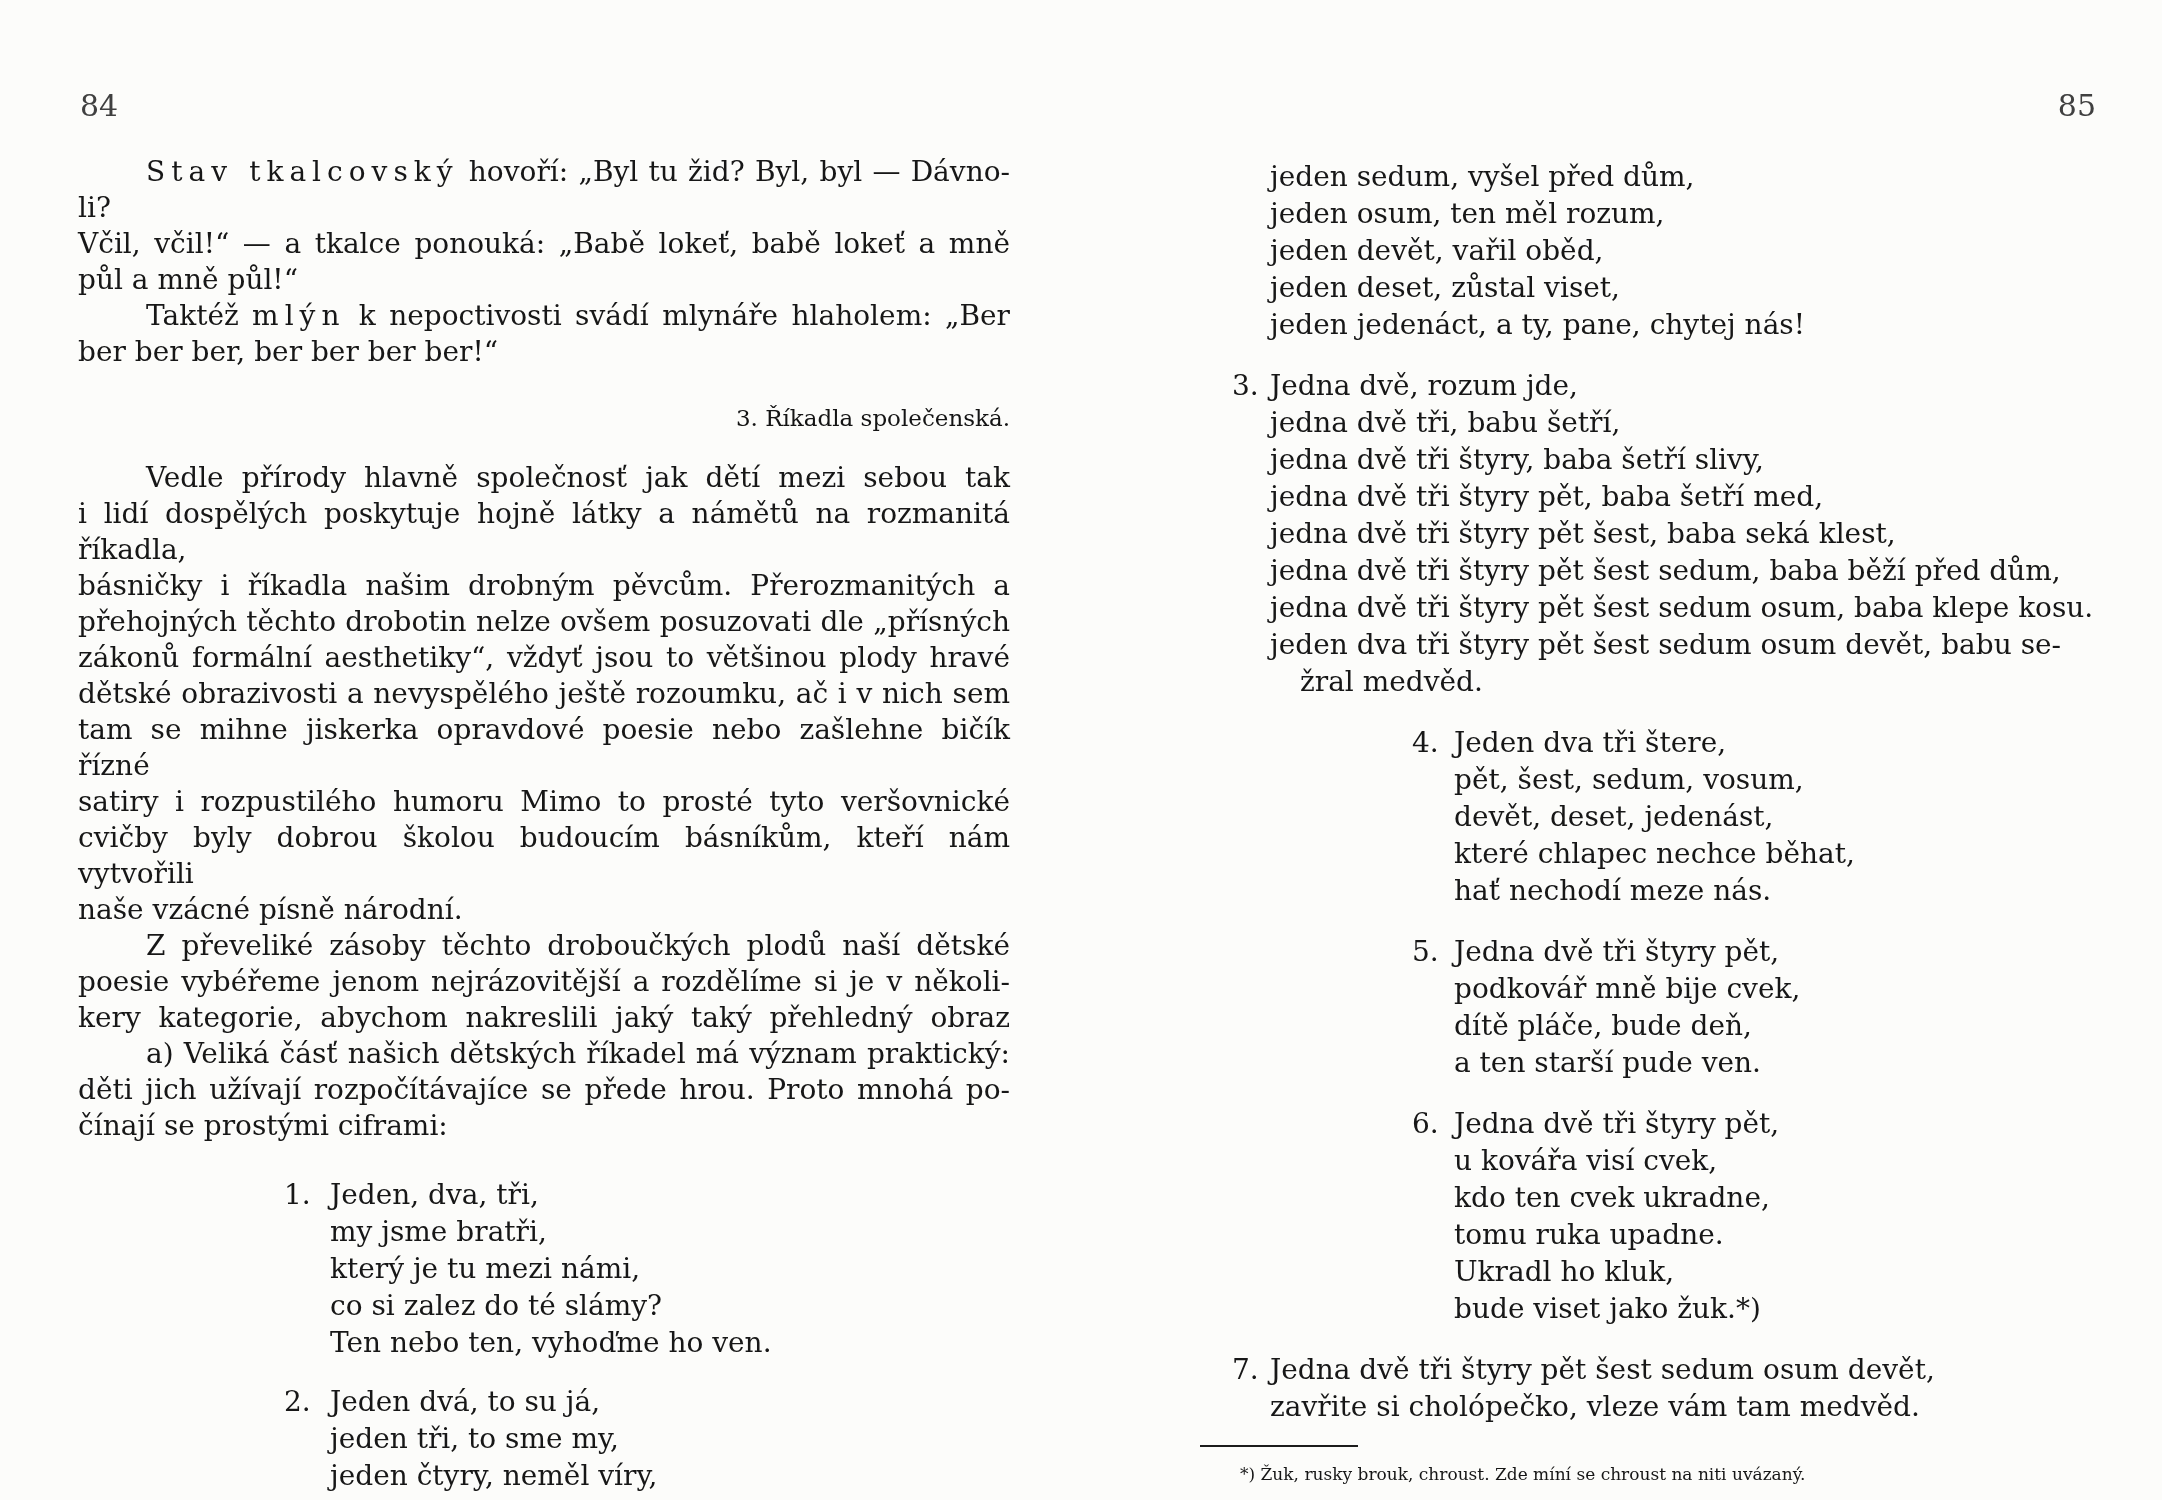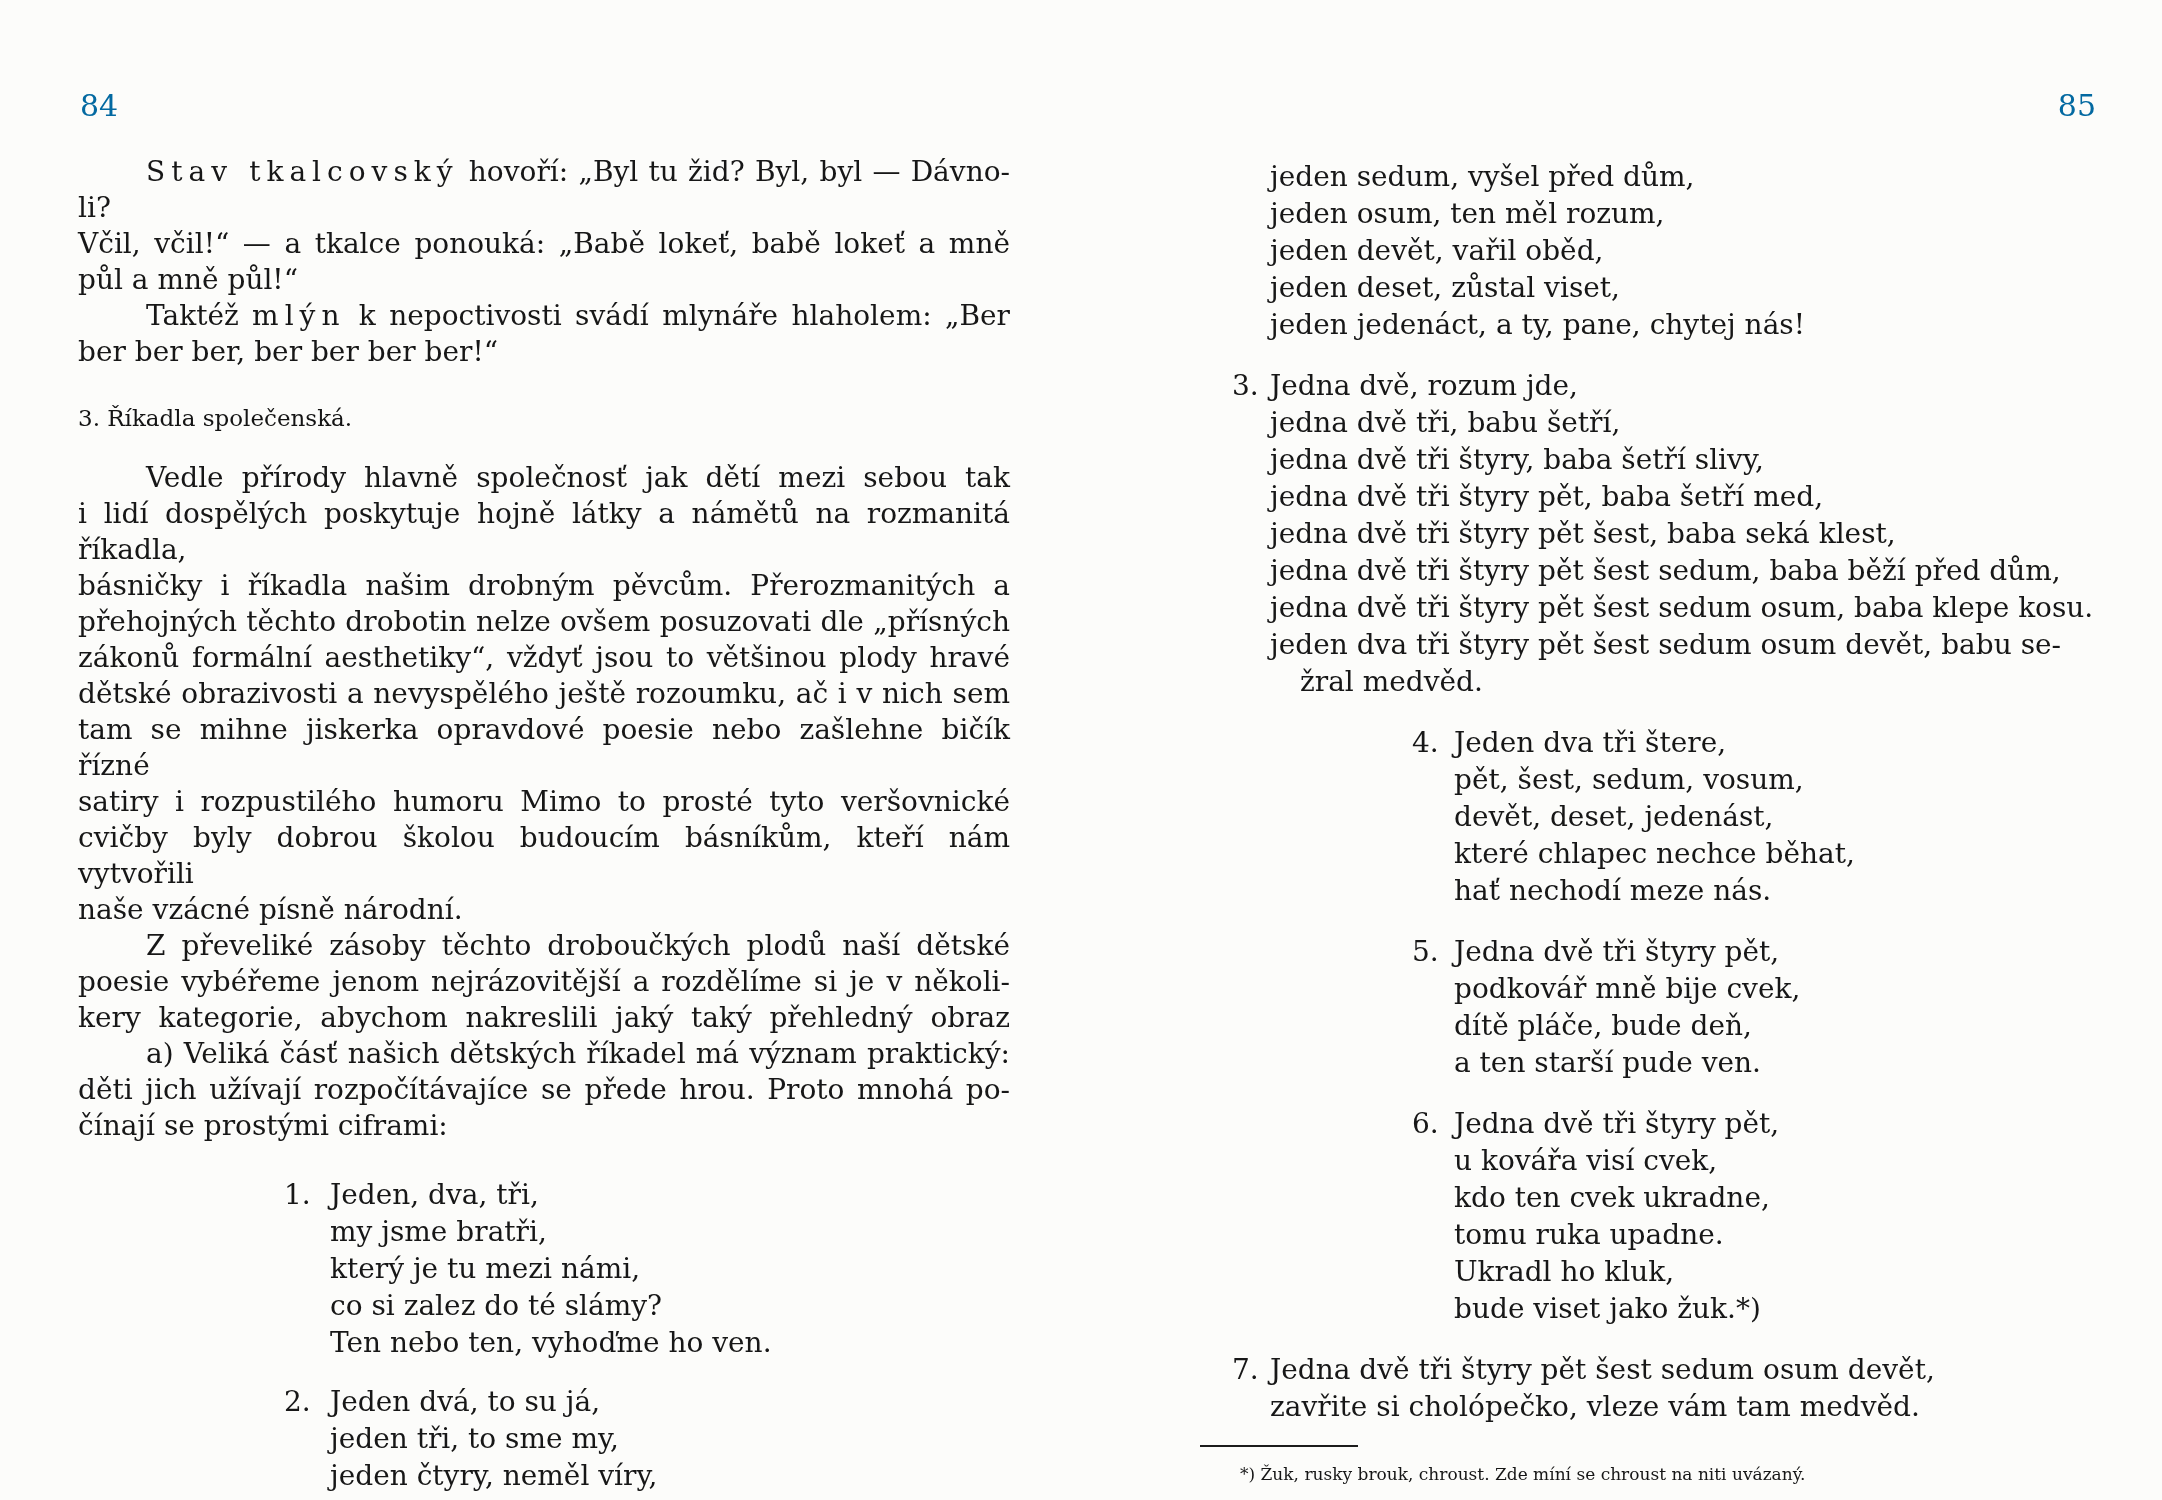--- a/index.html
+++ b/index.html
@@ -9,30 +9,30 @@
     position: relative;
     width: 2162px; height: 1500px;
     background: #fcfcfa;
     color:#171717;
     font-family: "DejaVu Serif", "Liberation Serif", serif;
     overflow: hidden;
   }
   .page { position:absolute; top:88px; }
   .page-left  { left:78px;  width:932px; }
   .page-right { left:1232px; width:866px; }
-  .pagenum { position:absolute; top:0; font-size:30px; color:#0369a1; }
+  .pagenum { position:absolute; top:0; font-size:30px; color:#404040; }
   .pagenum.pl { left:2px; }
   .pagenum.pr { right:2px; }
   .lflow { padding-top:66px; font-size:28px; line-height:36px; }
   .rflow { padding-top:70px; font-size:28px; line-height:36px; margin-left:38px; }
   .line { white-space:normal; }
   .just { text-align:justify; text-align-last:justify; }
   .ind  { text-indent:68px; }
   .sp   { letter-spacing:6px; }
-  .heading { text-align:left; font-size:23px; margin:30px 0 24px 0; color:#141414; }
+  .heading { text-align:right; font-size:23px; margin:30px 0 24px 0; color:#141414; }
   .verse { position:relative; line-height:37px; }
   .vnum { position:absolute; left:-46px; top:0; }
   .lverse { margin-left:252px; margin-top:22px; }
   .lverse.first { margin-top:32px; }
   .rverse { position:relative; margin-top:24px; }
   .rverse-in { margin-left:184px; }
   .rverse-in .vnum { left:-42px; }
   .hang { padding-left:30px; }
   .fn-rule { width:158px; border-top:2px solid #1c1c1c; margin:20px 0 12px -70px; }
   .footnote { font-size:17px; line-height:30px; margin-left:-30px; color:#161616; }

